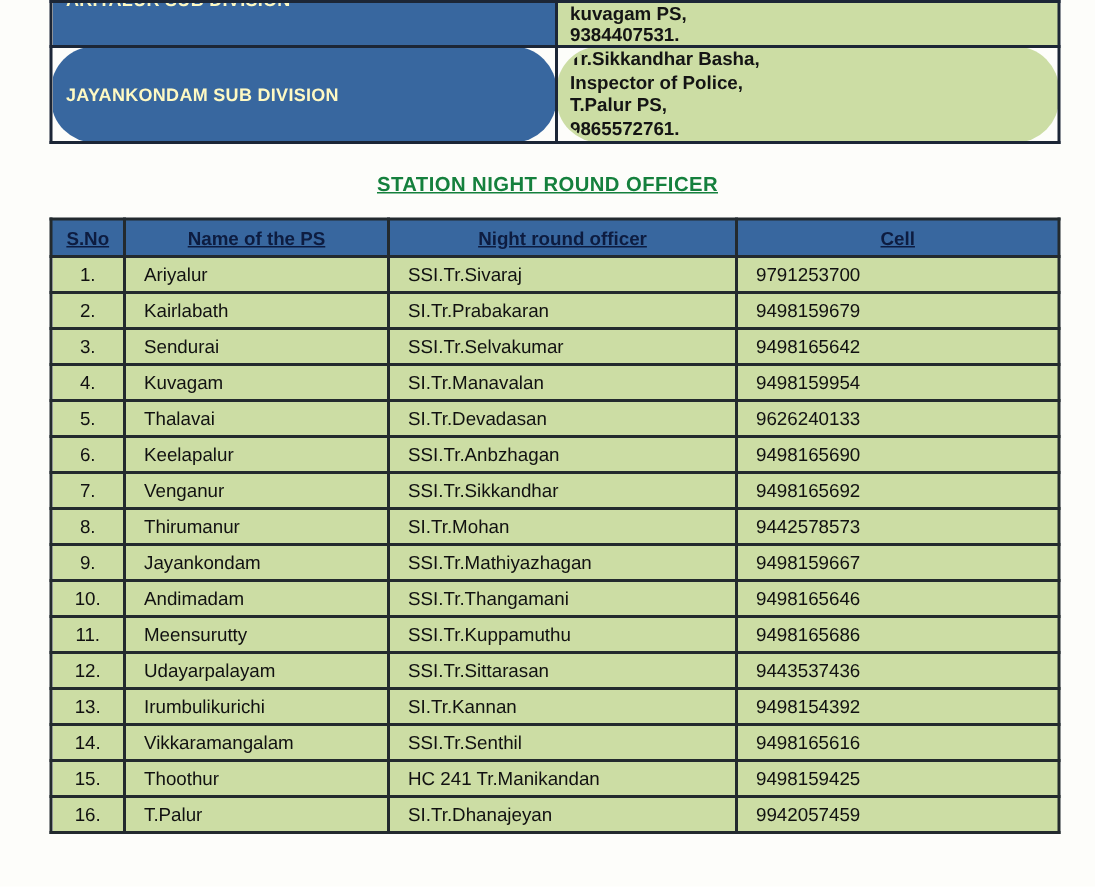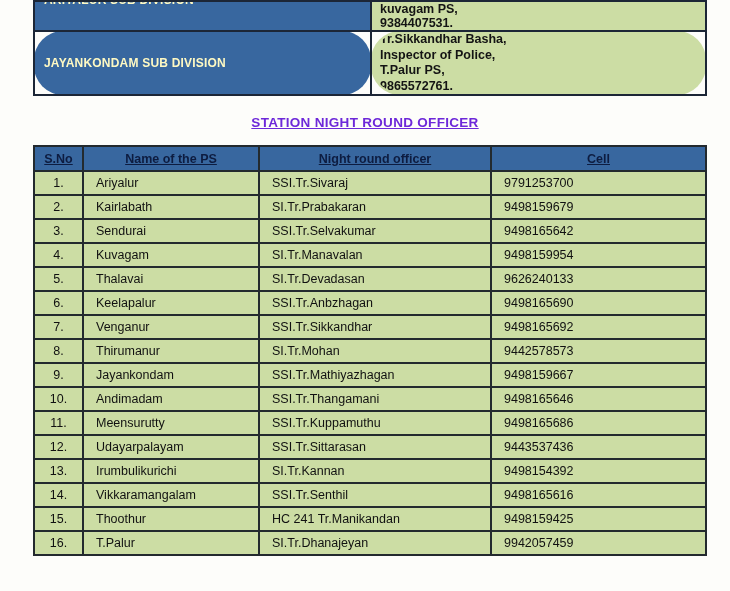--- a/index.html
+++ b/index.html
@@ -24,21 +24,21 @@
   .top-table tr.tr1 .div-cell{vertical-align:middle;}
   .division-label.clipped{margin-top:-9px;}
   .top-table .off-cell{
     background:#ccdda4;color:#141414;font-weight:bold;font-size:12.5px;
     padding:0 6px 0 8px;line-height:15.5px;
   }
   .top-table tr.tr0 .off-cell{line-height:14px;}
   
   .heading{
     position:absolute;top:115px;left:0;width:100%;text-align:center;
-    font-weight:bold;font-size:13.5px;color:#6d28d9;
+    font-weight:bold;font-size:13.5px;color:#15803d;
     text-decoration:underline;letter-spacing:.3px;
   }
   
   .main-table{
     position:absolute;left:33px;top:145px;width:672px;
     border-collapse:collapse;table-layout:fixed;
   }
   .main-table th{
     background:#38679f;border:2px solid #232a2e;color:#0d1c40;
     font-size:12.5px;font-weight:bold;height:23px;padding:0;text-decoration:underline;

